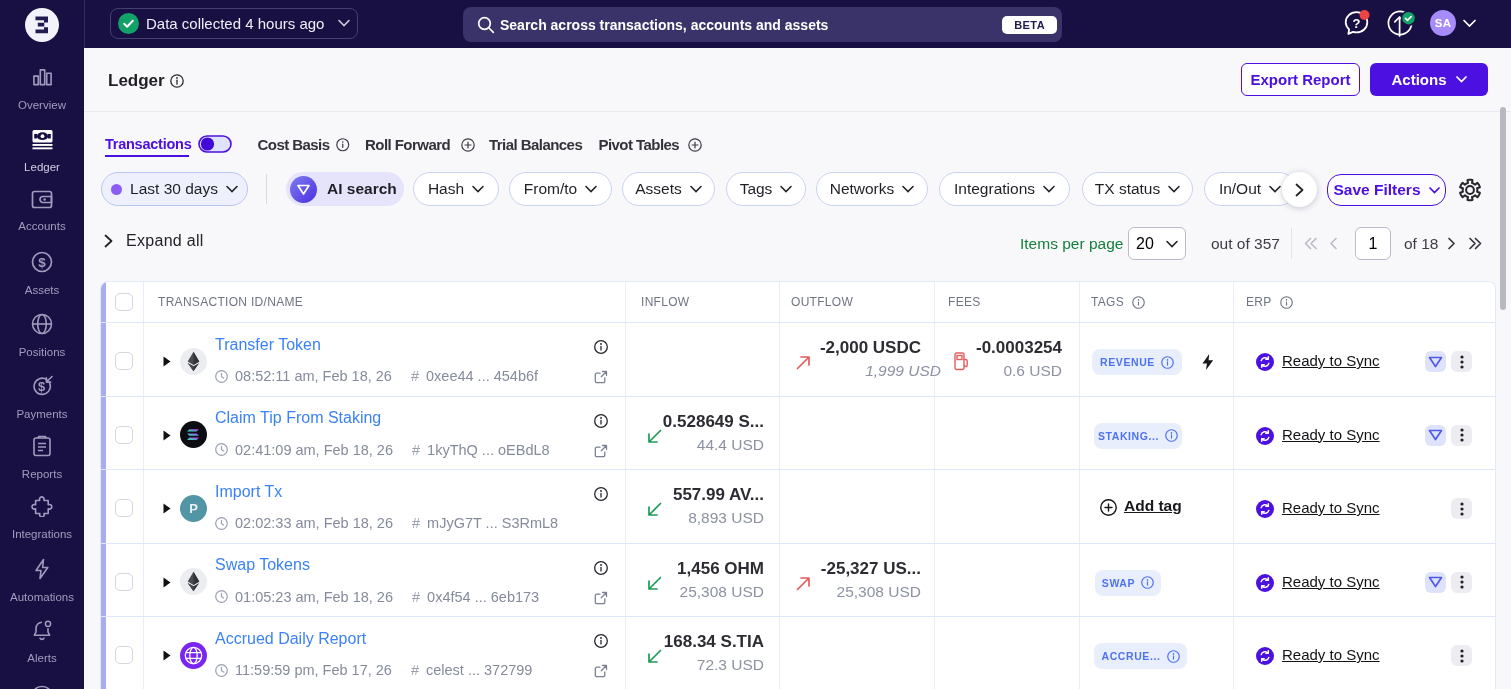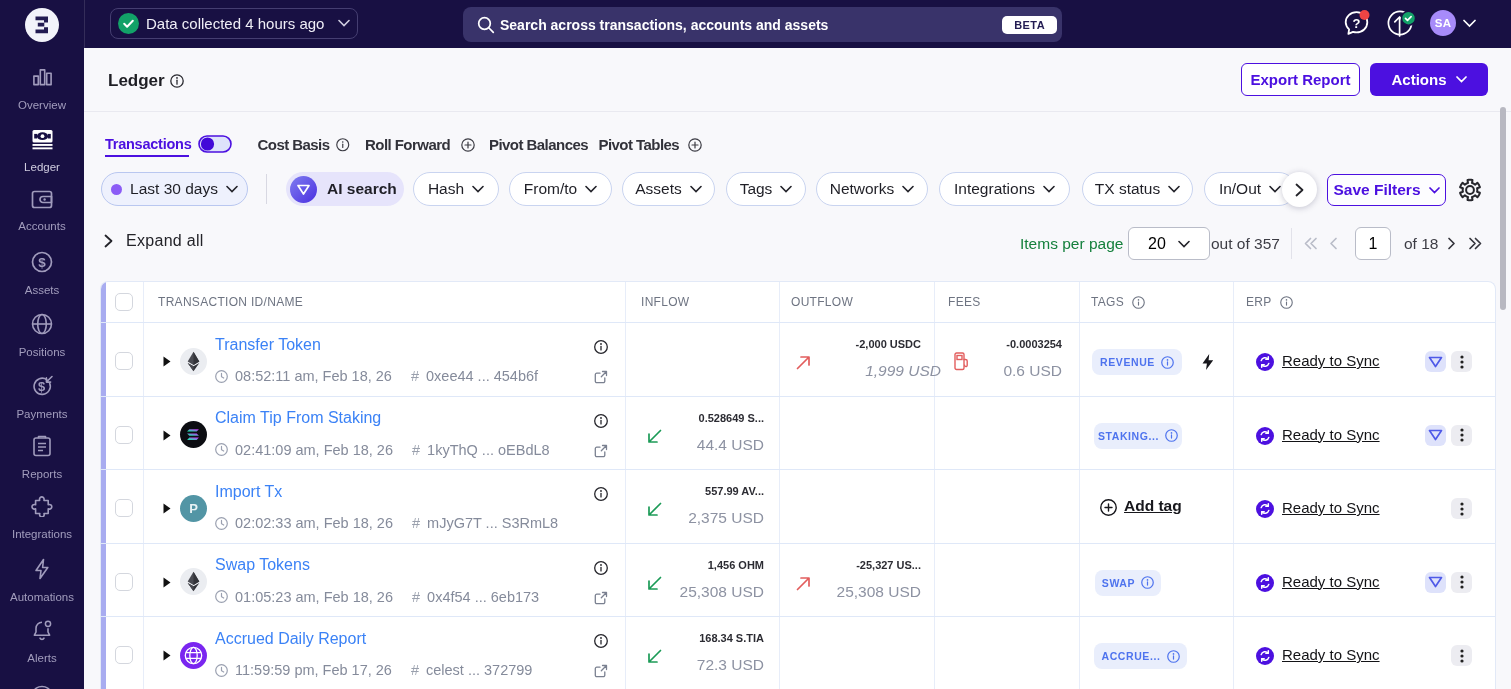--- a/index.html
+++ b/index.html
@@ -36,21 +36,21 @@
 .pgbox { border:1px solid #b9bcc8; border-radius:6px; background:#fff; height:33px; display:flex; align-items:center; justify-content:center; }
 
 #table { left:100px; top:281px; width:1396px; height:408px; background:#fff; border:1px solid #e2e9f7; border-radius:8px 8px 0 0; border-bottom:none; overflow:hidden; }
 .vline { position:absolute; top:0; bottom:0; width:1px; background:#e7edf9; }
 .hdr { position:absolute; top:0; height:40px; display:flex; align-items:center; font-size:12px; color:#6e7482; letter-spacing:.3px; }
 .row { position:absolute; left:0; width:1396px; height:74px; border-top:1px solid #dfe8f8; }
 .cb { position:absolute; width:18px; height:18px; border:1.5px solid #d4d7de; border-radius:5px; background:#fff; }
 .rowname { position:absolute; left:114px; top:12.5px; font-size:16px; font-weight:400; color:#3b82f6; }
 .rowdate { position:absolute; left:114px; top:45px; font-size:14.5px; color:#858b9b; display:flex; align-items:center; }
 .coin { position:absolute; left:79px; top:24.5px; width:27px; height:27px; border-radius:50%; display:flex; align-items:center; justify-content:center; overflow:hidden; }
-.amt1 { position:absolute; font-size:11px; font-weight:700; color:#2c2c33; text-align:right; }
+.amt1 { position:absolute; font-size:17px; font-weight:700; color:#2c2c33; text-align:right; }
 .amt2 { position:absolute; font-size:15.5px; color:#8d92a2; text-align:right; }
 .tagchip { position:absolute; background:#e9eefc; border-radius:8px; height:26px; display:flex; align-items:center; justify-content:center; gap:6px; color:#4e73ee; font-size:10.5px; font-weight:700; letter-spacing:.6px; }
 .sync { position:absolute; font-size:15px; color:#131316; text-decoration:underline; }
 .sqbtn { position:absolute; width:21px; height:21px; border-radius:6px; display:flex; align-items:center; justify-content:center; }
 
 #scrollthumb { left:1500px; top:107px; width:6px; height:203px; border-radius:3px; background:#b8b8c1; }
 </style>
 </head>
 <body>
 <div id="topbar" class="abs"></div>
@@ -214,21 +214,21 @@
 <svg class="abs" style="left:336px; top:138px;" width="13.5" height="13.5" viewBox="0 0 14 14">
     <circle cx="7" cy="7" r="6.2" fill="none" stroke="#3c3c44" stroke-width="1.2"></circle>
     <path d="M7 6.4v3.4" stroke="#3c3c44" stroke-width="1.2" stroke-linecap="round"></path>
     <circle cx="7" cy="4.2" r=".85" fill="#3c3c44"></circle>
   </svg>
 <span class="abs tab" style="left:365px;">Roll Forward</span>
 <svg class="abs" style="left:461px; top:138px;" width="14" height="14" viewBox="0 0 14 14">
     <circle cx="7" cy="7" r="6.2" fill="none" stroke="#3c3c44" stroke-width="1.2"></circle>
     <path d="M7 4v6M4 7h6" stroke="#3c3c44" stroke-width="1.2" stroke-linecap="round"></path>
   </svg>
-<span class="abs tab" style="left:489px;">Pivot Balances</span>
+<span class="abs tab" style="left:489px;">Trial Balances</span>
 <span class="abs tab" style="left:598.5px;">Pivot Tables</span>
 <svg class="abs" style="left:688px; top:138px;" width="14" height="14" viewBox="0 0 14 14">
     <circle cx="7" cy="7" r="6.2" fill="none" stroke="#3c3c44" stroke-width="1.2"></circle>
     <path d="M7 4v6M4 7h6" stroke="#3c3c44" stroke-width="1.2" stroke-linecap="round"></path>
   </svg>
 <div id="tabu" class="abs"></div>
 
 <div class="chip" style="left:101px; width:147px; background:#eef1fd; border-color:#b9c7f0;">
   <span style="width:11px;height:11px;border-radius:50%;background:#8b5cf6;"></span>Last 30 days
   <svg width="12" height="8" viewBox="0 0 12 8">
@@ -287,38 +287,38 @@
 <div class="chip" style="left:1204px; width:92px;">In/Out
   <svg width="12" height="8" viewBox="0 0 12 8">
       <path d="M1 1.5l5 5 5-5" stroke="#23232a" stroke-width="1.6" fill="none" stroke-linecap="round"></path>
     </svg>
 </div>
 <div class="abs" style="left:1282px; top:172px; width:35px; height:35px; border-radius:50%; background:#fff; box-shadow:0 1px 6px rgba(40,40,80,.25); display:flex; align-items:center; justify-content:center;">
   <svg width="9" height="14" viewBox="0 0 9 14">
       <path d="M1.5 1.5L7.5 7l-6 5.5" stroke="#232329" stroke-width="1.8" fill="none" stroke-linecap="round" stroke-linejoin="round"></path>
     </svg>
 </div>
-<div class="abs" style="left:1327px; top:174px; width:119px; height:32px; border:1.5px solid #4c10e0; border-radius:7px; background:#fdfdff; display:flex; align-items:center; justify-content:center; gap:8px; color:#4c10e0; font-size:15.5px; font-weight:700;">Save Filters
+<div class="abs" style="left:1327px; top:174px; width:119px; height:32px; border:1.5px solid #4c10e0; border-radius:14px; background:#fdfdff; display:flex; align-items:center; justify-content:center; gap:8px; color:#4c10e0; font-size:15.5px; font-weight:700;">Save Filters
   <svg width="11" height="7" viewBox="0 0 11 7">
       <path d="M1 1l4.5 4.5L10 1" stroke="#4c10e0" stroke-width="1.7" fill="none" stroke-linecap="round"></path>
     </svg>
 </div>
 <svg class="abs" style="left:1458px; top:178px;" width="24" height="24" viewBox="0 0 24 24">
     <path d="M19.3 12.0 L19.3 11.7 L19.3 11.5 L19.3 11.2 L19.2 11.0 L19.2 10.7 L19.1 10.5 L19.1 10.2 L21.9 9.2 L21.8 8.8 L21.7 8.5 L21.5 8.1 L21.4 7.8 L21.3 7.5 L21.1 7.2 L20.9 6.9 L20.7 6.5 L20.5 6.2 L20.3 5.9 L20.1 5.7 L19.9 5.4 L19.7 5.1 L19.4 4.8 L17.1 6.7 L16.9 6.6 L16.7 6.4 L16.5 6.2 L16.3 6.1 L16.1 5.9 L15.9 5.8 L15.7 5.7 L15.4 5.6 L15.2 5.4 L15.0 5.3 L14.7 5.2 L14.5 5.1 L14.3 5.1 L14.0 5.0 L14.5 2.0 L14.1 1.9 L13.8 1.9 L13.4 1.8 L13.1 1.8 L12.7 1.7 L12.4 1.7 L12.0 1.7 L11.6 1.7 L11.3 1.7 L10.9 1.8 L10.6 1.8 L10.2 1.9 L9.9 1.9 L9.5 2.0 L10.0 5.0 L9.7 5.1 L9.5 5.1 L9.3 5.2 L9.0 5.3 L8.8 5.4 L8.6 5.6 L8.4 5.7 L8.1 5.8 L7.9 5.9 L7.7 6.1 L7.5 6.2 L7.3 6.4 L7.1 6.6 L6.9 6.7 L4.6 4.8 L4.3 5.1 L4.1 5.4 L3.9 5.7 L3.7 5.9 L3.5 6.2 L3.3 6.5 L3.1 6.9 L2.9 7.2 L2.7 7.5 L2.6 7.8 L2.5 8.1 L2.3 8.5 L2.2 8.8 L2.1 9.2 L4.9 10.2 L4.9 10.5 L4.8 10.7 L4.8 11.0 L4.7 11.2 L4.7 11.5 L4.7 11.7 L4.7 12.0 L4.7 12.3 L4.7 12.5 L4.7 12.8 L4.8 13.0 L4.8 13.3 L4.9 13.5 L4.9 13.8 L2.1 14.8 L2.2 15.2 L2.3 15.5 L2.5 15.9 L2.6 16.2 L2.7 16.5 L2.9 16.8 L3.1 17.2 L3.3 17.5 L3.5 17.8 L3.7 18.1 L3.9 18.3 L4.1 18.6 L4.3 18.9 L4.6 19.2 L6.9 17.3 L7.1 17.4 L7.3 17.6 L7.5 17.8 L7.7 17.9 L7.9 18.1 L8.1 18.2 L8.3 18.3 L8.6 18.4 L8.8 18.6 L9.0 18.7 L9.3 18.8 L9.5 18.9 L9.7 18.9 L10.0 19.0 L9.5 22.0 L9.9 22.1 L10.2 22.1 L10.6 22.2 L10.9 22.2 L11.3 22.3 L11.6 22.3 L12.0 22.3 L12.4 22.3 L12.7 22.3 L13.1 22.2 L13.4 22.2 L13.8 22.1 L14.1 22.1 L14.5 22.0 L14.0 19.0 L14.3 18.9 L14.5 18.9 L14.7 18.8 L15.0 18.7 L15.2 18.6 L15.4 18.4 L15.7 18.3 L15.9 18.2 L16.1 18.1 L16.3 17.9 L16.5 17.8 L16.7 17.6 L16.9 17.4 L17.1 17.3 L19.4 19.2 L19.7 18.9 L19.9 18.6 L20.1 18.3 L20.3 18.1 L20.5 17.8 L20.7 17.5 L20.9 17.2 L21.1 16.8 L21.3 16.5 L21.4 16.2 L21.5 15.9 L21.7 15.5 L21.8 15.2 L21.9 14.8 L19.1 13.8 L19.1 13.5 L19.2 13.3 L19.2 13.0 L19.3 12.8 L19.3 12.5 L19.3 12.3 Z" fill="none" stroke="#26262c" stroke-width="2" stroke-linejoin="round"></path>
     <circle cx="12" cy="12" r="3.9" fill="none" stroke="#26262c" stroke-width="2"></circle>
   </svg>
 
 <div id="expand" class="abs">
   <svg width="9" height="14" viewBox="0 0 9 14">
       <path d="M1.5 1.5L7.5 7l-6 5.5" stroke="#232329" stroke-width="1.8" fill="none" stroke-linecap="round" stroke-linejoin="round"></path>
     </svg>
   Expand all
 </div>
 <div class="abs" style="left:1020px; top:235px; font-size:15.5px; color:#15803d;">Items per page</div>
-<div class="pgbox abs" style="left:1128px; top:227px; width:82px; gap:12px;">20
+<div class="pgbox abs" style="left:1128px; top:227px; width:58px; gap:12px;">20
   <svg width="12" height="8" viewBox="0 0 12 8">
       <path d="M1 1.5l5 5 5-5" stroke="#23232a" stroke-width="1.6" fill="none" stroke-linecap="round"></path>
     </svg>
 </div>
 <div class="abs" style="left:1211px; top:235px; font-size:15.5px; color:#3c3c44;">out of 357</div>
 <div class="abs" style="left:1291px; top:228px; width:1px; height:31px; background:#e2e2ea;"></div>
 <svg class="abs" style="left:1303px; top:236px;" width="15" height="15" viewBox="0 0 15 15">
     <path d="M7.5 2.5l-5 5 5 5M13 2.5l-5 5 5 5" stroke="#b9bcc8" stroke-width="1.7" fill="none" stroke-linecap="round" stroke-linejoin="round"></path>
   </svg>
 <svg class="abs" style="left:1329px; top:236px;" width="9" height="15" viewBox="0 0 9 15">
@@ -522,21 +522,21 @@
     </div>
     <svg class="abs" style="left:493px; top:17px;" width="14" height="14" viewBox="0 0 14 14">
         <circle cx="7" cy="7" r="6.3" fill="none" stroke="#26262c" stroke-width="1.3"></circle>
         <path d="M7 6.4v3.5" stroke="#26262c" stroke-width="1.3" stroke-linecap="round"></path>
         <circle cx="7" cy="4" r=".9" fill="#26262c"></circle>
       </svg>
     <svg class="abs" style="left:545px; top:31px;" width="17" height="17" viewBox="0 0 17 17">
         <path d="M14.5 2.5L3.5 13.5M11 14H3V6" fill="none" stroke="#1c9b57" stroke-width="1.7" stroke-linecap="round" stroke-linejoin="round"></path>
       </svg>
     <div class="amt1" style="right:733px; top:15px;">557.99 AV...</div>
-    <div class="amt2" style="right:733px; top:39px;">2,375 USD</div>
+    <div class="amt2" style="right:733px; top:39px;">8,893 USD</div>
     <svg class="abs" style="left:999px; top:29px;" width="17" height="17" viewBox="0 0 17 17">
         <circle cx="8.5" cy="8.5" r="7.7" fill="none" stroke="#17171c" stroke-width="1.4"></circle>
         <path d="M8.5 5v7M5 8.5h7" stroke="#17171c" stroke-width="1.4" stroke-linecap="round"></path>
       </svg>
     <div class="abs" style="left:1023px; top:27px; font-size:15.5px; font-weight:600; color:#17171c; text-decoration:underline;">Add tag</div>
     <span class="abs" style="left:1154.5px; top:30px;"><svg width="18" height="18" viewBox="0 0 18 18">
           <circle cx="9" cy="9" r="9" fill="#4c10e0"></circle>
           <path d="M5.2 7.6a4 4 0 016.9-1.5M12.8 10.4a4 4 0 01-6.9 1.5" fill="none" stroke="#fff" stroke-width="1.5" stroke-linecap="round"></path>
           <path d="M12.3 3.8v2.5h-2.5M5.7 14.2v-2.5h2.5" fill="none" stroke="#fff" stroke-width="1.5" stroke-linecap="round" stroke-linejoin="round"></path>
         </svg></span>

